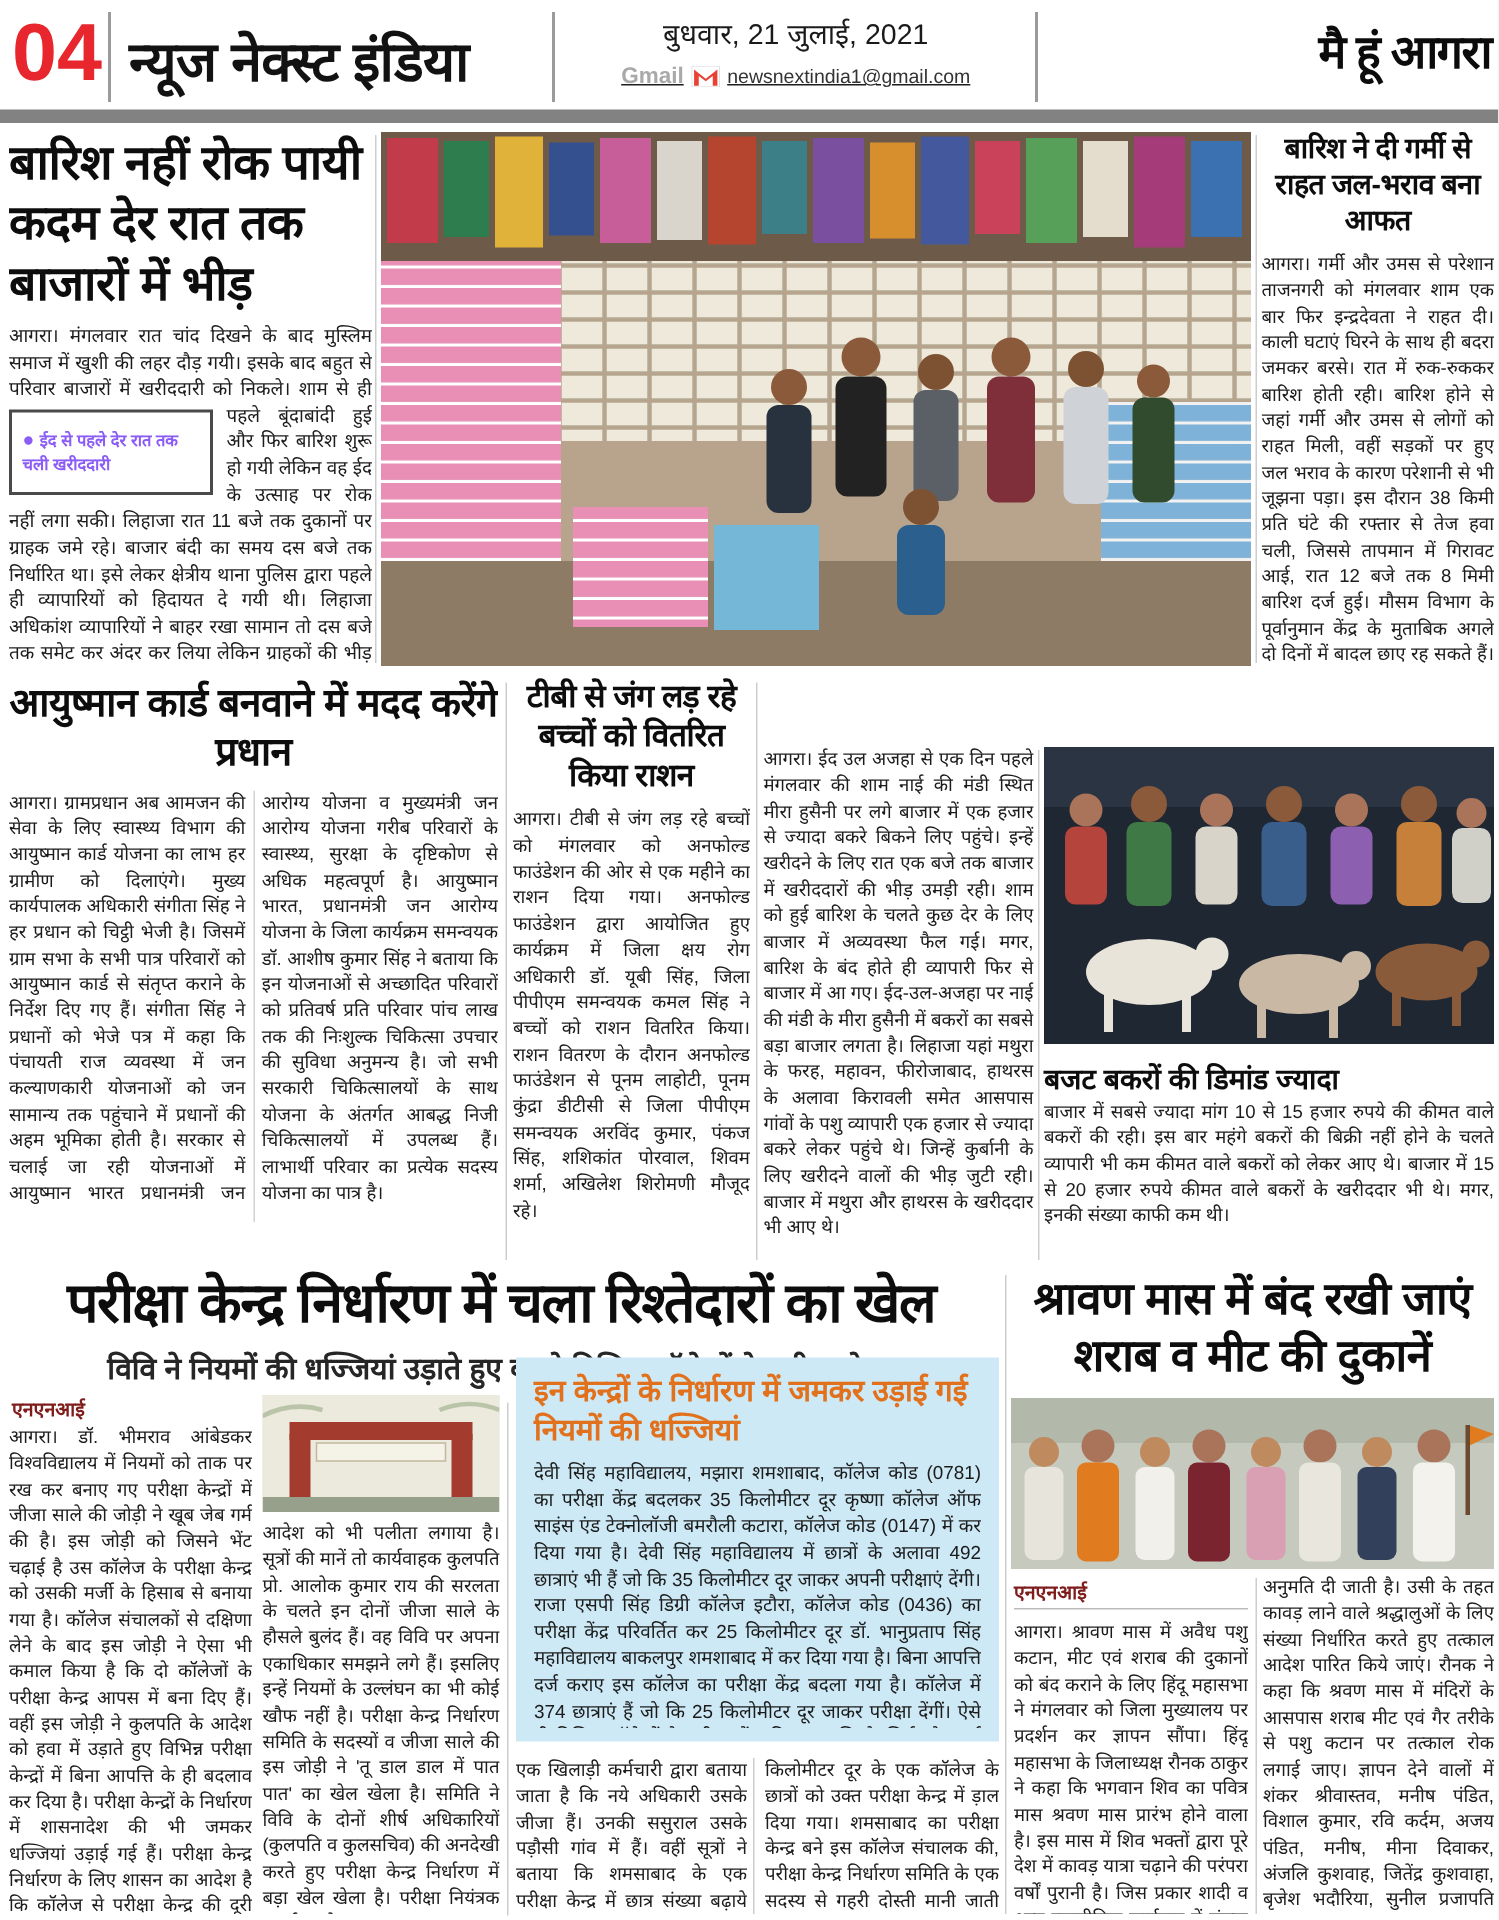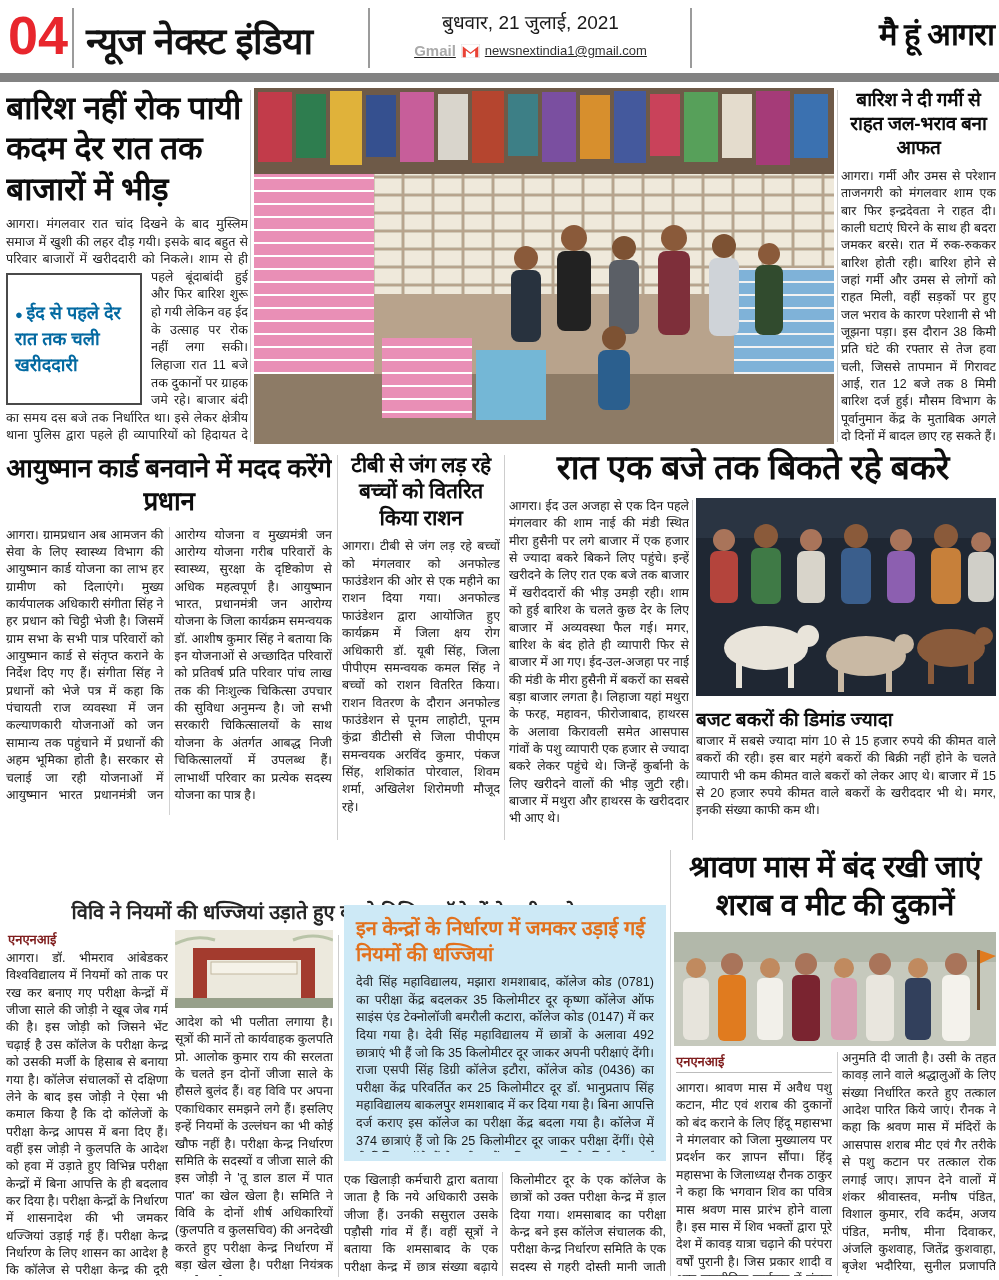--- a/index.html
+++ b/index.html
@@ -14,22 +14,22 @@
   .pagenum{font-size:54px;font-weight:800;color:#e8262d;line-height:1;}
   .masthead{font-size:37px;font-weight:800;color:#121212;letter-spacing:-0.5px;}
   .date{font-size:19px;font-weight:400;color:#1a1a1a;text-align:center;}
   .gmailrow{display:flex;align-items:center;justify-content:center;gap:5px;}
   .gmail-word{font-size:15px;font-weight:700;color:#a9a9a9;}
   .email{font-size:13px;color:#333;}
   .edition{font-size:31px;font-weight:700;color:#0b0b0b;text-align:right;letter-spacing:-1px;}
   .graybar{position:absolute;left:0;top:73px;width:999px;height:9px;background:#828282;}
   .hdiv{position:absolute;width:2px;background:#9b9b9b;top:8px;height:60px;}
   
-  .pullquote{float:left;width:118px;border:2px solid #4a4a4a;padding:25px 7px;margin:4px 9px 3px 0;
-             font-size:18px;font-weight:700;line-height:1.45;color:#0369a1;text-align:left;}
+  .pullquote{float:left;width:118px;border:2px solid #4a4a4a;padding:9px 7px;margin:4px 9px 3px 0;
+             font-size:11px;font-weight:700;line-height:1.45;color:#8b5cf6;text-align:left;}
   .pullquote::before{content:"● ";font-size:13px;}
   .byline{font-size:13px;font-weight:700;color:#7f1d1d;}
   .bluebox{position:absolute;background:#cde9f6;padding:10px 12px;box-sizing:border-box;}
   .bluebox .boxhead{font-size:20px;font-weight:700;color:#e2711d;line-height:1.3;margin-bottom:7px;}
   .subhl{font-size:19px;font-weight:700;color:#0d0d0d;}
   .photo{position:absolute;overflow:hidden;background:#ddd;}
   .cols2{column-count:2;column-gap:11px;column-rule:1px solid #d2d2d2;}
 </style>
 </head>
 <body>
@@ -141,21 +141,20 @@
     <div class="body cols2" style="margin-top:9px;height:288px;font-size:12.4px;">आगरा। ग्रामप्रधान अब आमजन की सेवा के लिए स्वास्थ्य विभाग की आयुष्मान कार्ड योजना का लाभ हर ग्रामीण को दिलाएंगे। मुख्य कार्यपालक अधिकारी संगीता सिंह ने हर प्रधान को चिट्ठी भेजी है। जिसमें ग्राम सभा के सभी पात्र परिवारों को आयुष्मान कार्ड से संतृप्त कराने के निर्देश दिए गए हैं। संगीता सिंह ने प्रधानों को भेजे पत्र में कहा कि पंचायती राज व्यवस्था में जन कल्याणकारी योजनाओं को जन सामान्य तक पहुंचाने में प्रधानों की अहम भूमिका होती है। सरकार से चलाई जा रही योजनाओं में आयुष्मान भारत प्रधानमंत्री जन आरोग्य योजना व मुख्यमंत्री जन आरोग्य योजना गरीब परिवारों के स्वास्थ्य, सुरक्षा के दृष्टिकोण से अधिक महत्वपूर्ण है। आयुष्मान भारत, प्रधानमंत्री जन आरोग्य योजना के जिला कार्यक्रम समन्वयक डॉ. आशीष कुमार सिंह ने बताया कि इन योजनाओं से अच्छादित परिवारों को प्रतिवर्ष प्रति परिवार पांच लाख तक की निःशुल्क चिकित्सा उपचार की सुविधा अनुमन्य है। जो सभी सरकारी चिकित्सालयों के साथ योजना के अंतर्गत आबद्ध निजी चिकित्सालयों में उपलब्ध हैं। लाभार्थी परिवार का प्रत्येक सदस्य योजना का पात्र है।</div>
   </div>
   <div class="vrule" style="left:337px;top:455px;height:385px;"></div>
 
   <div class="abs" style="left:342px;top:452px;width:158px;height:390px;overflow:hidden;">
     <div class="hl" style="font-size:21px;text-align:center;">टीबी से जंग लड़ रहे बच्चों को वितरित किया राशन</div>
     <div class="body" style="margin-top:7px;font-size:12.4px;height:300px;">आगरा। टीबी से जंग लड़ रहे बच्चों को मंगलवार को अनफोल्ड फाउंडेशन की ओर से एक महीने का राशन दिया गया। अनफोल्ड फाउंडेशन द्वारा आयोजित हुए कार्यक्रम में जिला क्षय रोग अधिकारी डॉ. यूबी सिंह, जिला पीपीएम समन्वयक कमल सिंह ने बच्चों को राशन वितरित किया। राशन वितरण के दौरान अनफोल्ड फाउंडेशन से पूनम लाहोटी, पूनम कुंद्रा डीटीसी से जिला पीपीएम समन्वयक अरविंद कुमार, पंकज सिंह, शशिकांत पोरवाल, शिवम शर्मा, अखिलेश शिरोमणी मौजूद रहे।</div>
   </div>
   <div class="vrule" style="left:504px;top:455px;height:385px;"></div>
 
-  <div class="abs hl" style="left:509px;top:446px;width:488px;font-size:34px;text-align:center;">रात एक बजे तक बिकते रहे बकरे</div>
   <div class="abs" style="left:509px;top:498px;width:180px;height:344px;overflow:hidden;">
     <div class="body" style="font-size:12.4px;">आगरा। ईद उल अजहा से एक दिन पहले मंगलवार की शाम नाई की मंडी स्थित मीरा हुसैनी पर लगे बाजार में एक हजार से ज्यादा बकरे बिकने लिए पहुंचे। इन्हें खरीदने के लिए रात एक बजे तक बाजार में खरीददारों की भीड़ उमड़ी रही। शाम को हुई बारिश के चलते कुछ देर के लिए बाजार में अव्यवस्था फैल गई। मगर, बारिश के बंद होते ही व्यापारी फिर से बाजार में आ गए। ईद-उल-अजहा पर नाई की मंडी के मीरा हुसैनी में बकरों का सबसे बड़ा बाजार लगता है। लिहाजा यहां मथुरा के फरह, महावन, फीरोजाबाद, हाथरस के अलावा किरावली समेत आसपास गांवों के पशु व्यापारी एक हजार से ज्यादा बकरे लेकर पहुंचे थे। जिन्हें कुर्बानी के लिए खरीदने वालों की भीड़ जुटी रही। बाजार में मथुरा और हाथरस के खरीददार भी आए थे।</div>
   </div>
   <div class="vrule" style="left:692px;top:500px;height:340px;"></div>
 
   <div class="photo" style="left:696px;top:498px;width:300px;height:198px;">
     <svg width="300" height="198" viewBox="0 0 300 198">
       <rect width="300" height="198" fill="#1f2733"></rect>
       <rect y="0" width="300" height="40" fill="#2a3442"></rect>
 
@@ -188,20 +187,21 @@
         <ellipse cx="255" cy="150" rx="34" ry="19" fill="#8a5b3b"></ellipse>
           <rect x="232" y="160" width="6" height="26" fill="#8a5b3b"></rect>
           <rect x="272" y="160" width="6" height="26" fill="#8a5b3b"></rect>
           <circle cx="288" cy="138" r="9" fill="#8a5b3b"></circle>
       </g>
     </svg>
   </div>
   <div class="abs subhl" style="left:696px;top:706px;width:300px;">बजट बकरों की डिमांड ज्यादा</div>
   <div class="abs body" style="left:696px;top:733px;width:300px;height:108px;font-size:12.4px;">बाजार में सबसे ज्यादा मांग 10 से 15 हजार रुपये की कीमत वाले बकरों की रही। इस बार महंगे बकरों की बिक्री नहीं होने के चलते व्यापारी भी कम कीमत वाले बकरों को लेकर आए थे। बाजार में 15 से 20 हजार रुपये कीमत वाले बकरों के खरीददार भी थे। मगर, इनकी संख्या काफी कम थी।</div>
 
+  <div class="abs hl" style="left:0px;top:846px;width:668px;font-size:37px;text-align:center;letter-spacing:-1px;">परीक्षा केन्द्र निर्धारण में चला रिश्तेदारों का खेल</div>
   <div class="abs" style="left:4px;top:898px;width:660px;font-size:20px;font-weight:700;color:#262626;text-align:center;">विवि ने नियमों की धज्जियां उड़ाते हुए बदले विभिन्न कॉलेजों के परीक्षा केन्द्र</div>
   <div class="abs byline" style="left:8px;top:930px;">एनएनआई</div>
 
   <div class="abs body" style="left:6px;top:950px;width:162px;height:326px;font-size:12.4px;">आगरा। डॉ. भीमराव आंबेडकर विश्वविद्यालय में नियमों को ताक पर रख कर बनाए गए परीक्षा केन्द्रों में जीजा साले की जोड़ी ने खूब जेब गर्म की है। इस जोड़ी को जिसने भेंट चढ़ाई है उस कॉलेज के परीक्षा केन्द्र को उसकी मर्जी के हिसाब से बनाया गया है। कॉलेज संचालकों से दक्षिणा लेने के बाद इस जोड़ी ने ऐसा भी कमाल किया है कि दो कॉलेजों के परीक्षा केन्द्र आपस में बना दिए हैं। वहीं इस जोड़ी ने कुलपति के आदेश को हवा में उड़ाते हुए विभिन्न परीक्षा केन्द्रों में बिना आपत्ति के ही बदलाव कर दिया है। परीक्षा केन्द्रों के निर्धारण में शासनादेश की भी जमकर धज्जियां उड़ाई गई हैं। परीक्षा केन्द्र निर्धारण के लिए शासन का आदेश है कि कॉलेज से परीक्षा केन्द्र की दूरी 20 किलोमीटर से अधिक नहीं होनी चाहिए लेकिन विवि ने शासन के इस</div>
 
   <div class="photo" style="left:175px;top:930px;width:158px;height:78px;">
     <svg width="158" height="78" viewBox="0 0 158 78">
       <rect width="158" height="78" fill="#ece9dd"></rect>
       <path d="M0 14 q20 -10 40 -4 M118 10 q20 -8 40 0" stroke="#b9c4a8" fill="none" stroke-width="3"></path>
       <rect x="18" y="26" width="14" height="44" fill="#a33b2e"></rect>

